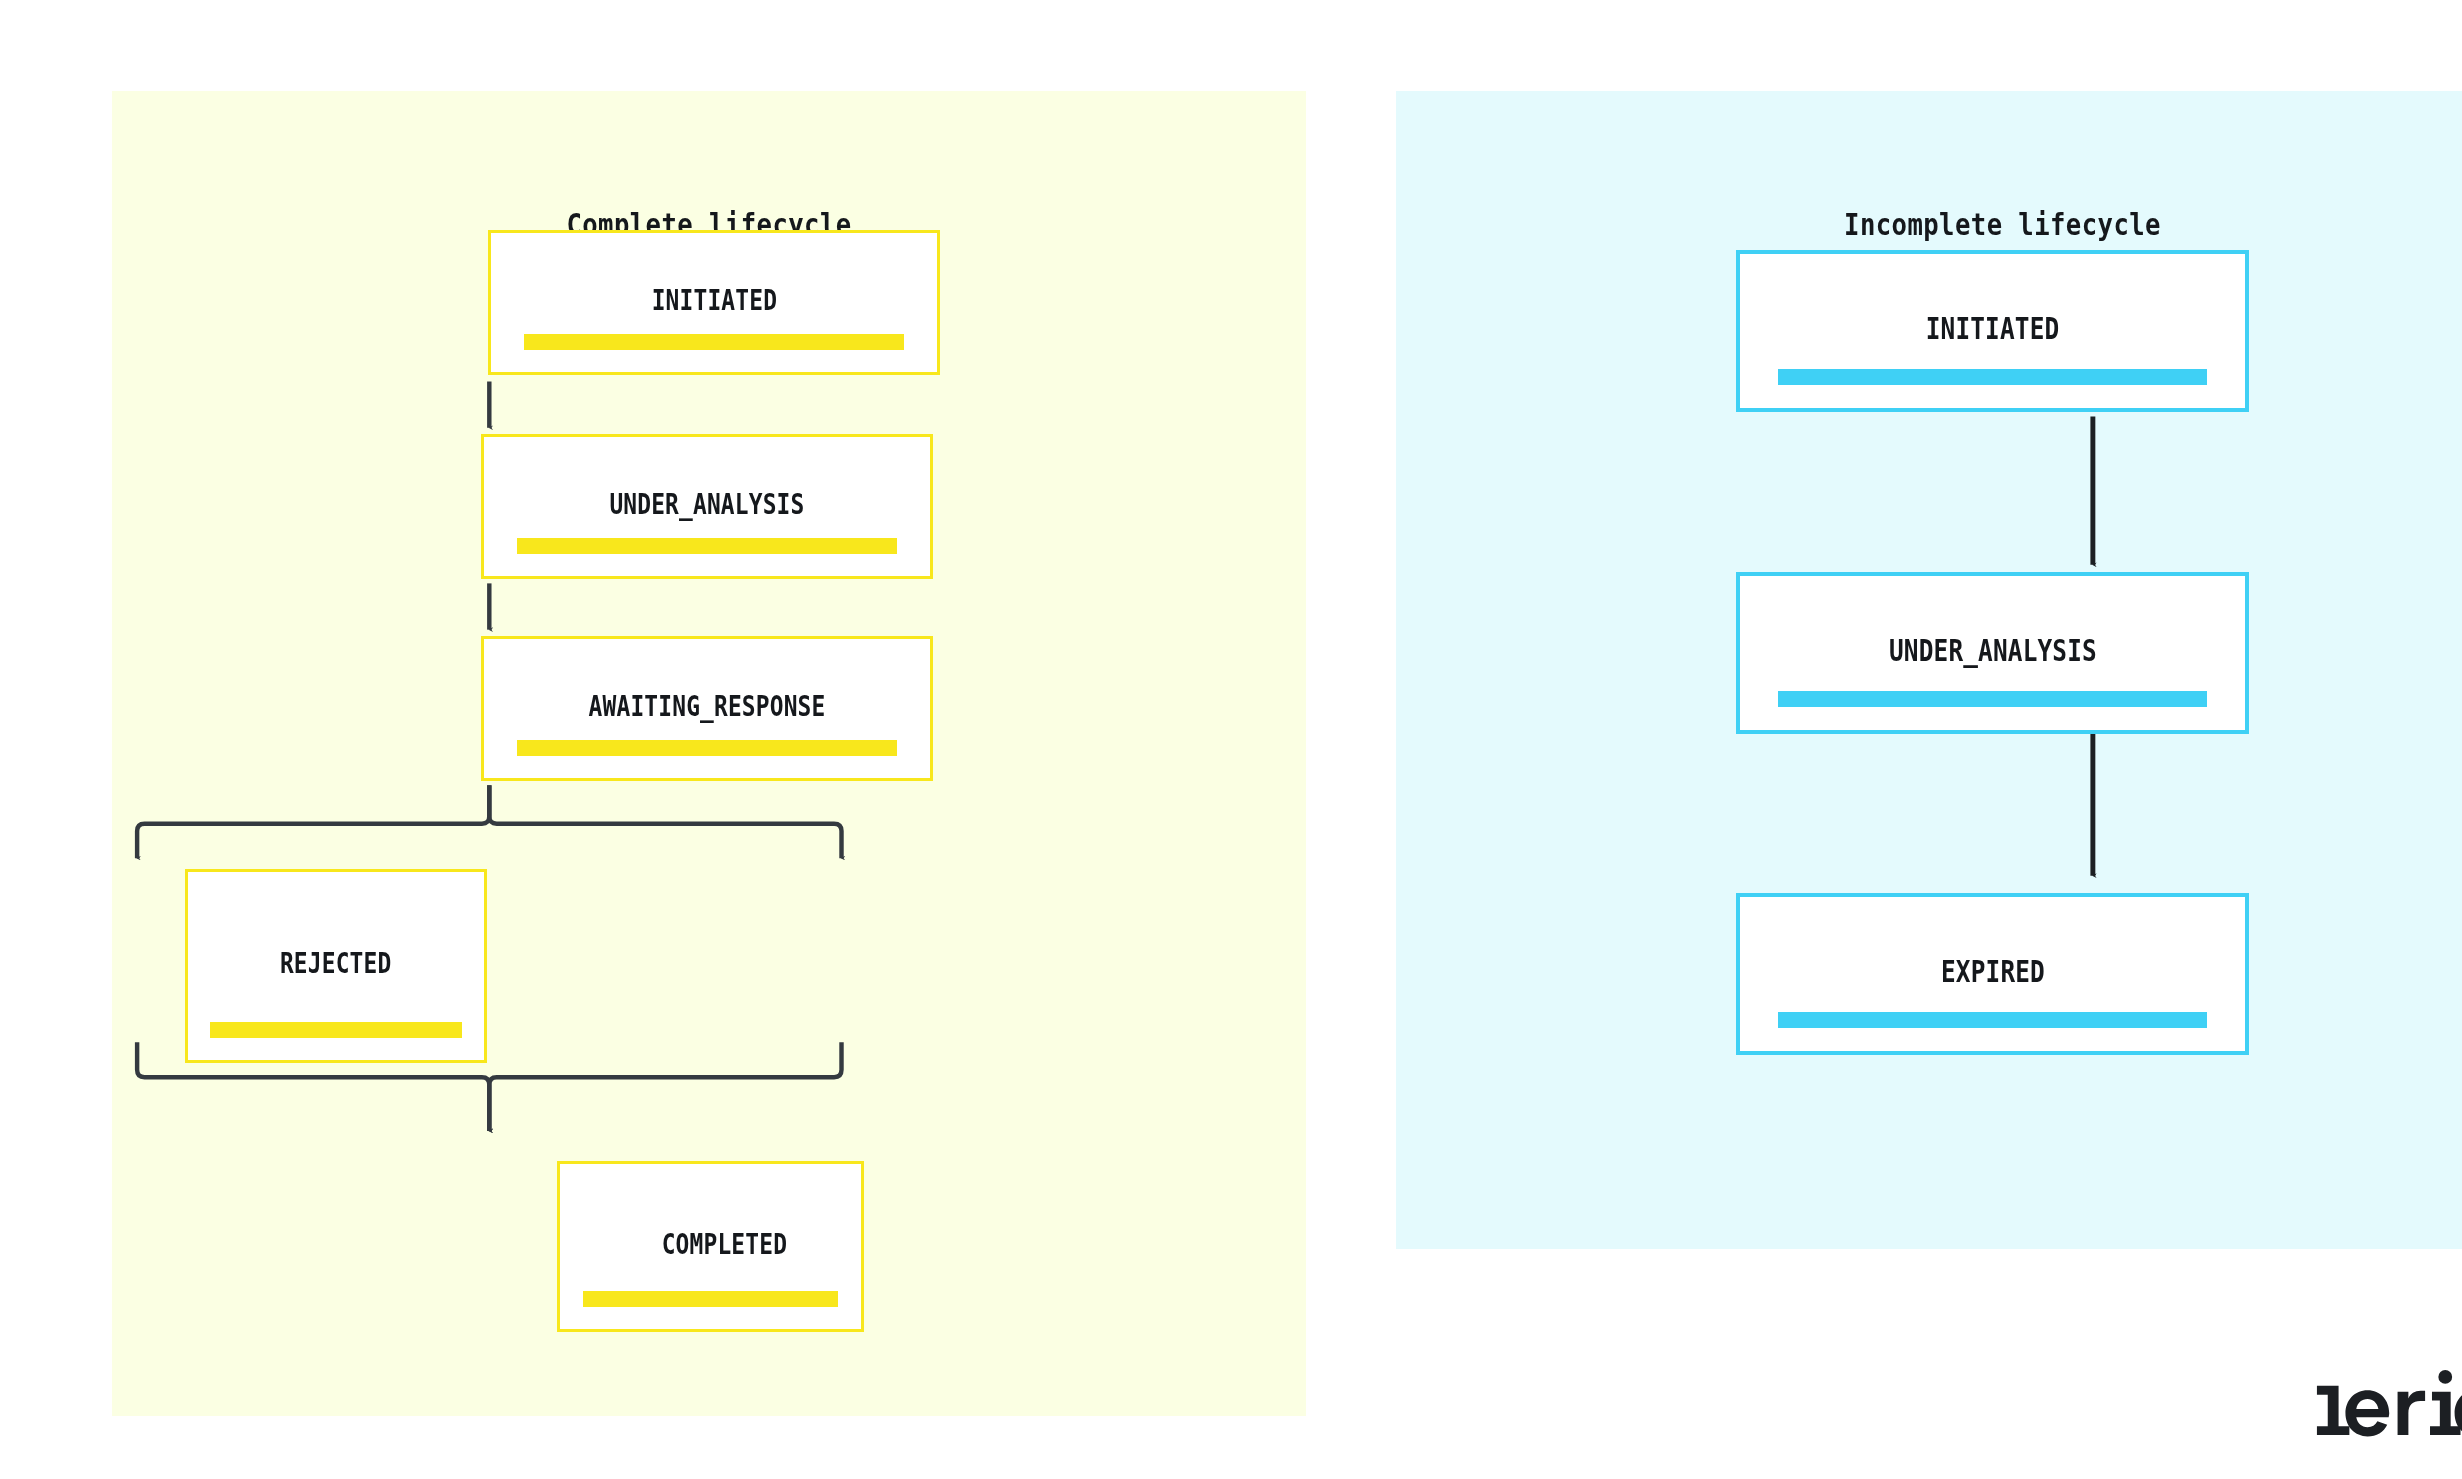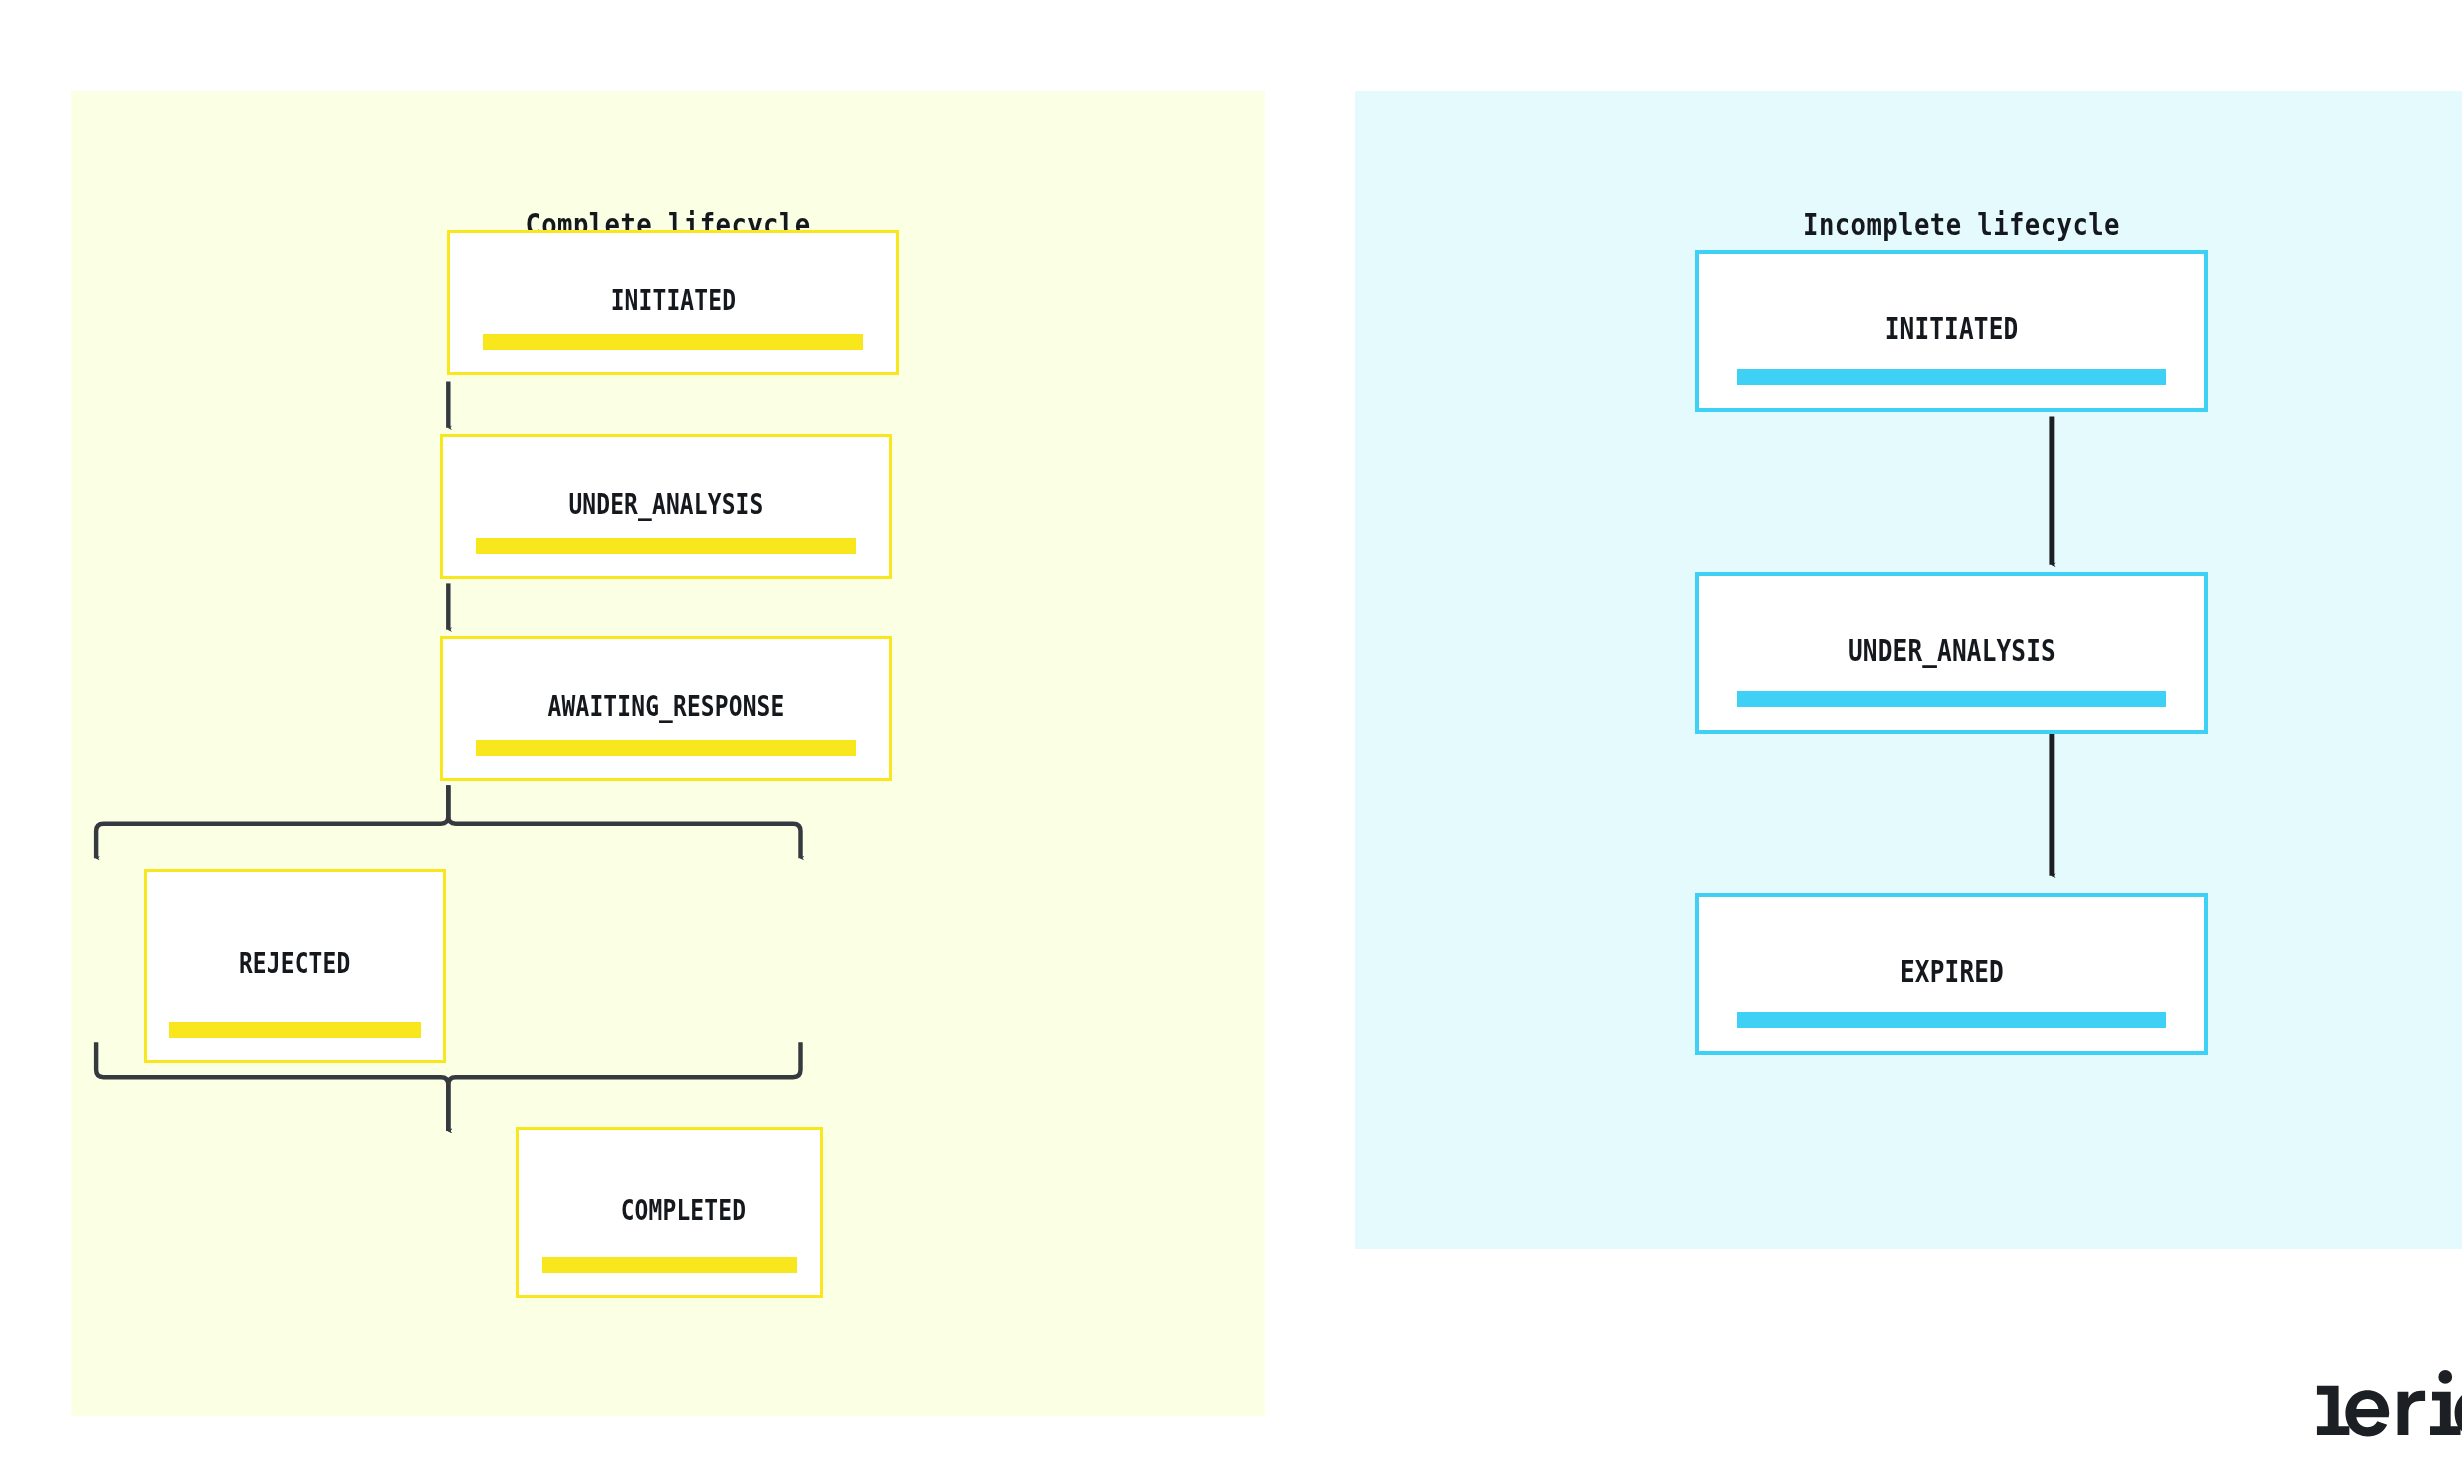--- a/index.html
+++ b/index.html
@@ -12,20 +12,21 @@
     height: 1480px;
     position: relative;
     overflow: hidden;
     font-family: "DejaVu Sans Mono", "Liberation Mono", monospace;
   }
 
   
   .panel {
     position: absolute;
     box-sizing: border-box;
+    margin-left: 41px;
   }
   #panel-complete {
     left: 71px;
     top: 91px;
     width: 1194px;
     height: 1325px;
     background: #fbffe3;
   }
   #panel-incomplete {
     left: 1355px;
@@ -160,21 +161,21 @@
     <span class="node-label">AWAITING_RESPONSE</span>
     <span class="node-bar"></span>
   </div>
 
   <div class="node node-yellow" style="left:73px; top:778px; width:302px; height:194px;">
     <span class="node-label">REJECTED</span>
     <span class="node-bar"></span>
   </div>
 
 
-  <div class="node node-yellow" style="left:445px; top:1036px; width:307px; height:171px;padding-left:28px;">
+  <div class="node node-yellow" style="left:445px; top:1070px; width:307px; height:171px;padding-left:28px;">
     <span class="node-label">COMPLETED</span>
     <span class="node-bar"></span>
   </div>
 
 </div>
 
 <div class="panel" id="panel-incomplete">
 
   <div class="panel-title" id="title-incomplete">Incomplete lifecycle</div>
 

